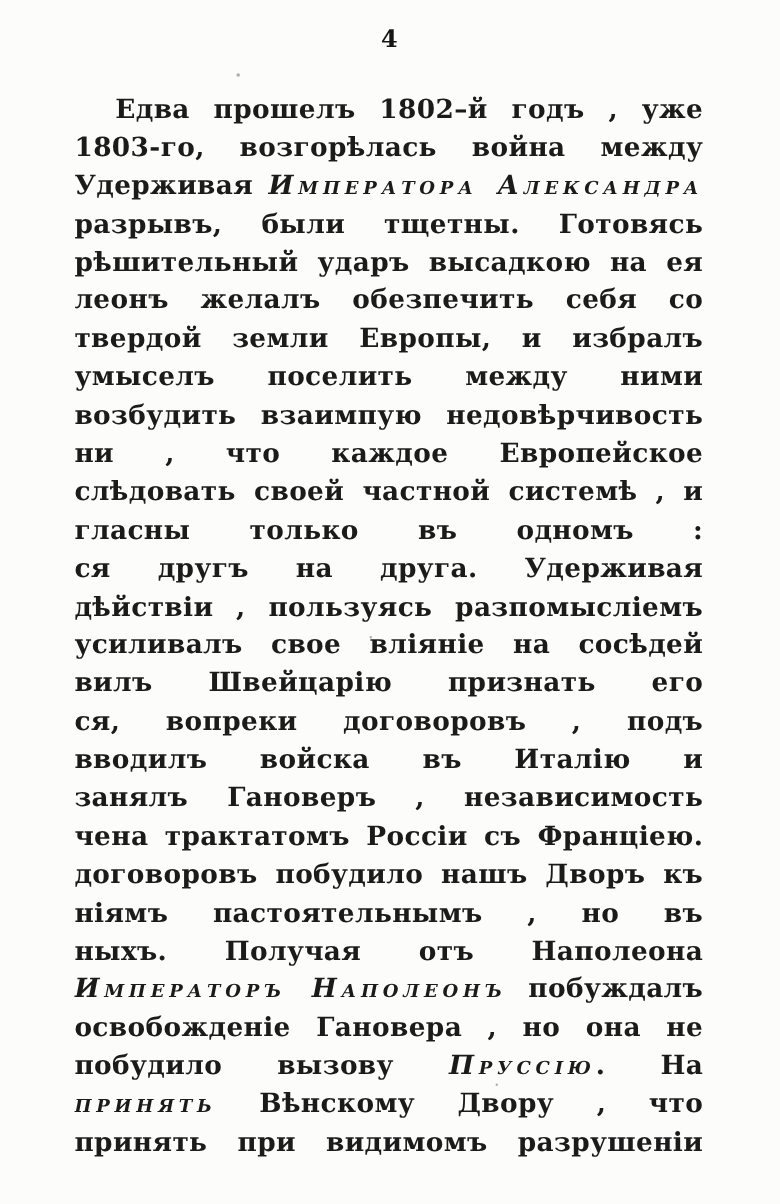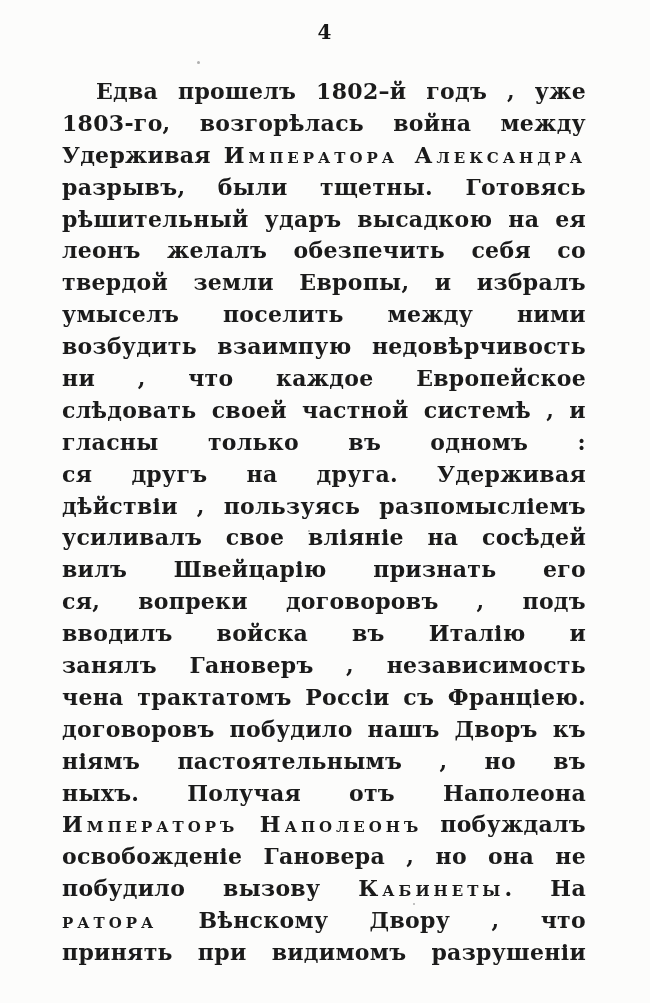--- a/index.html
+++ b/index.html
@@ -48,20 +48,21 @@
     display: inline-block;
     width: 100%;
     height: 0;
   }
   .line.indent {
     text-indent: 34px;
   }
   .seg-sc {
     font-variant: small-caps;
     letter-spacing: 4px;
+    font-style: italic;
   }
   .speckle {
     position: absolute;
     background: #6f6f6f;
     border-radius: 50%;
     opacity: 0.55;
   }
 </style>
 </head>
 <body>
@@ -87,21 +88,21 @@
     <div class="line"><span class="seg">вилъ Швейцарію признать его Посредпикомъ Союза</span></div>
     <div class="line"><span class="seg">ся, вопреки договоровъ , подъ разными предлогами</span></div>
     <div class="line"><span class="seg">вводилъ войска въ Италію и Голландію, и наконецъ</span></div>
     <div class="line"><span class="seg">занялъ Гановеръ , независимость коего была обезпе-</span></div>
     <div class="line"><span class="seg">чена трактатомъ Россіи съ Франціею. Нарушеніе</span></div>
     <div class="line"><span class="seg">договоровъ побудило нашъ Дворъ къ представле-</span></div>
     <div class="line"><span class="seg">ніямъ пастоятельнымъ , но въ выраженіяхъ умѣрен-</span></div>
     <div class="line"><span class="seg">ныхъ. Получая отъ Наполеона уклопчивые отвѣты ,</span></div>
     <div class="line"><span class="seg-sc">Императоръ Наполеонъ</span><span class="seg"> побуждалъ Пруссію на</span></div>
     <div class="line"><span class="seg">освобожденіе Гановера , но она не соглашалась по-</span></div>
-    <div class="line"><span class="seg">побудило вызову </span><span class="seg-sc">Кабинеты</span><span class="seg">. На вопросъ </span></div>
-    <div class="line"><span class="seg-sc">ратора</span><span class="seg"> Вѣнскому Двору , что намѣренъ онъ пред-</span></div>
+    <div class="line"><span class="seg">побудило вызову </span><span class="seg-sc">Пруссію</span><span class="seg">. На вопросъ </span></div>
+    <div class="line"><span class="seg-sc">принять</span><span class="seg"> Вѣнскому Двору , что намѣренъ онъ пред-</span></div>
     <div class="line"><span class="seg">принять при видимомъ разрушеніи политическаго</span></div>
   </div>
 
 <div class="speckle" style="left: 197px; top: 61px; width: 3px; height: 3px;"></div>
 <div class="speckle" style="left: 124px; top: 246px; width: 3px; height: 3px;"></div>
 <div class="speckle" style="left: 308px; top: 530px; width: 2px; height: 2px;"></div>
 <div class="speckle" style="left: 413px; top: 903px; width: 2px; height: 2px;"></div>
 
 </body></html>

